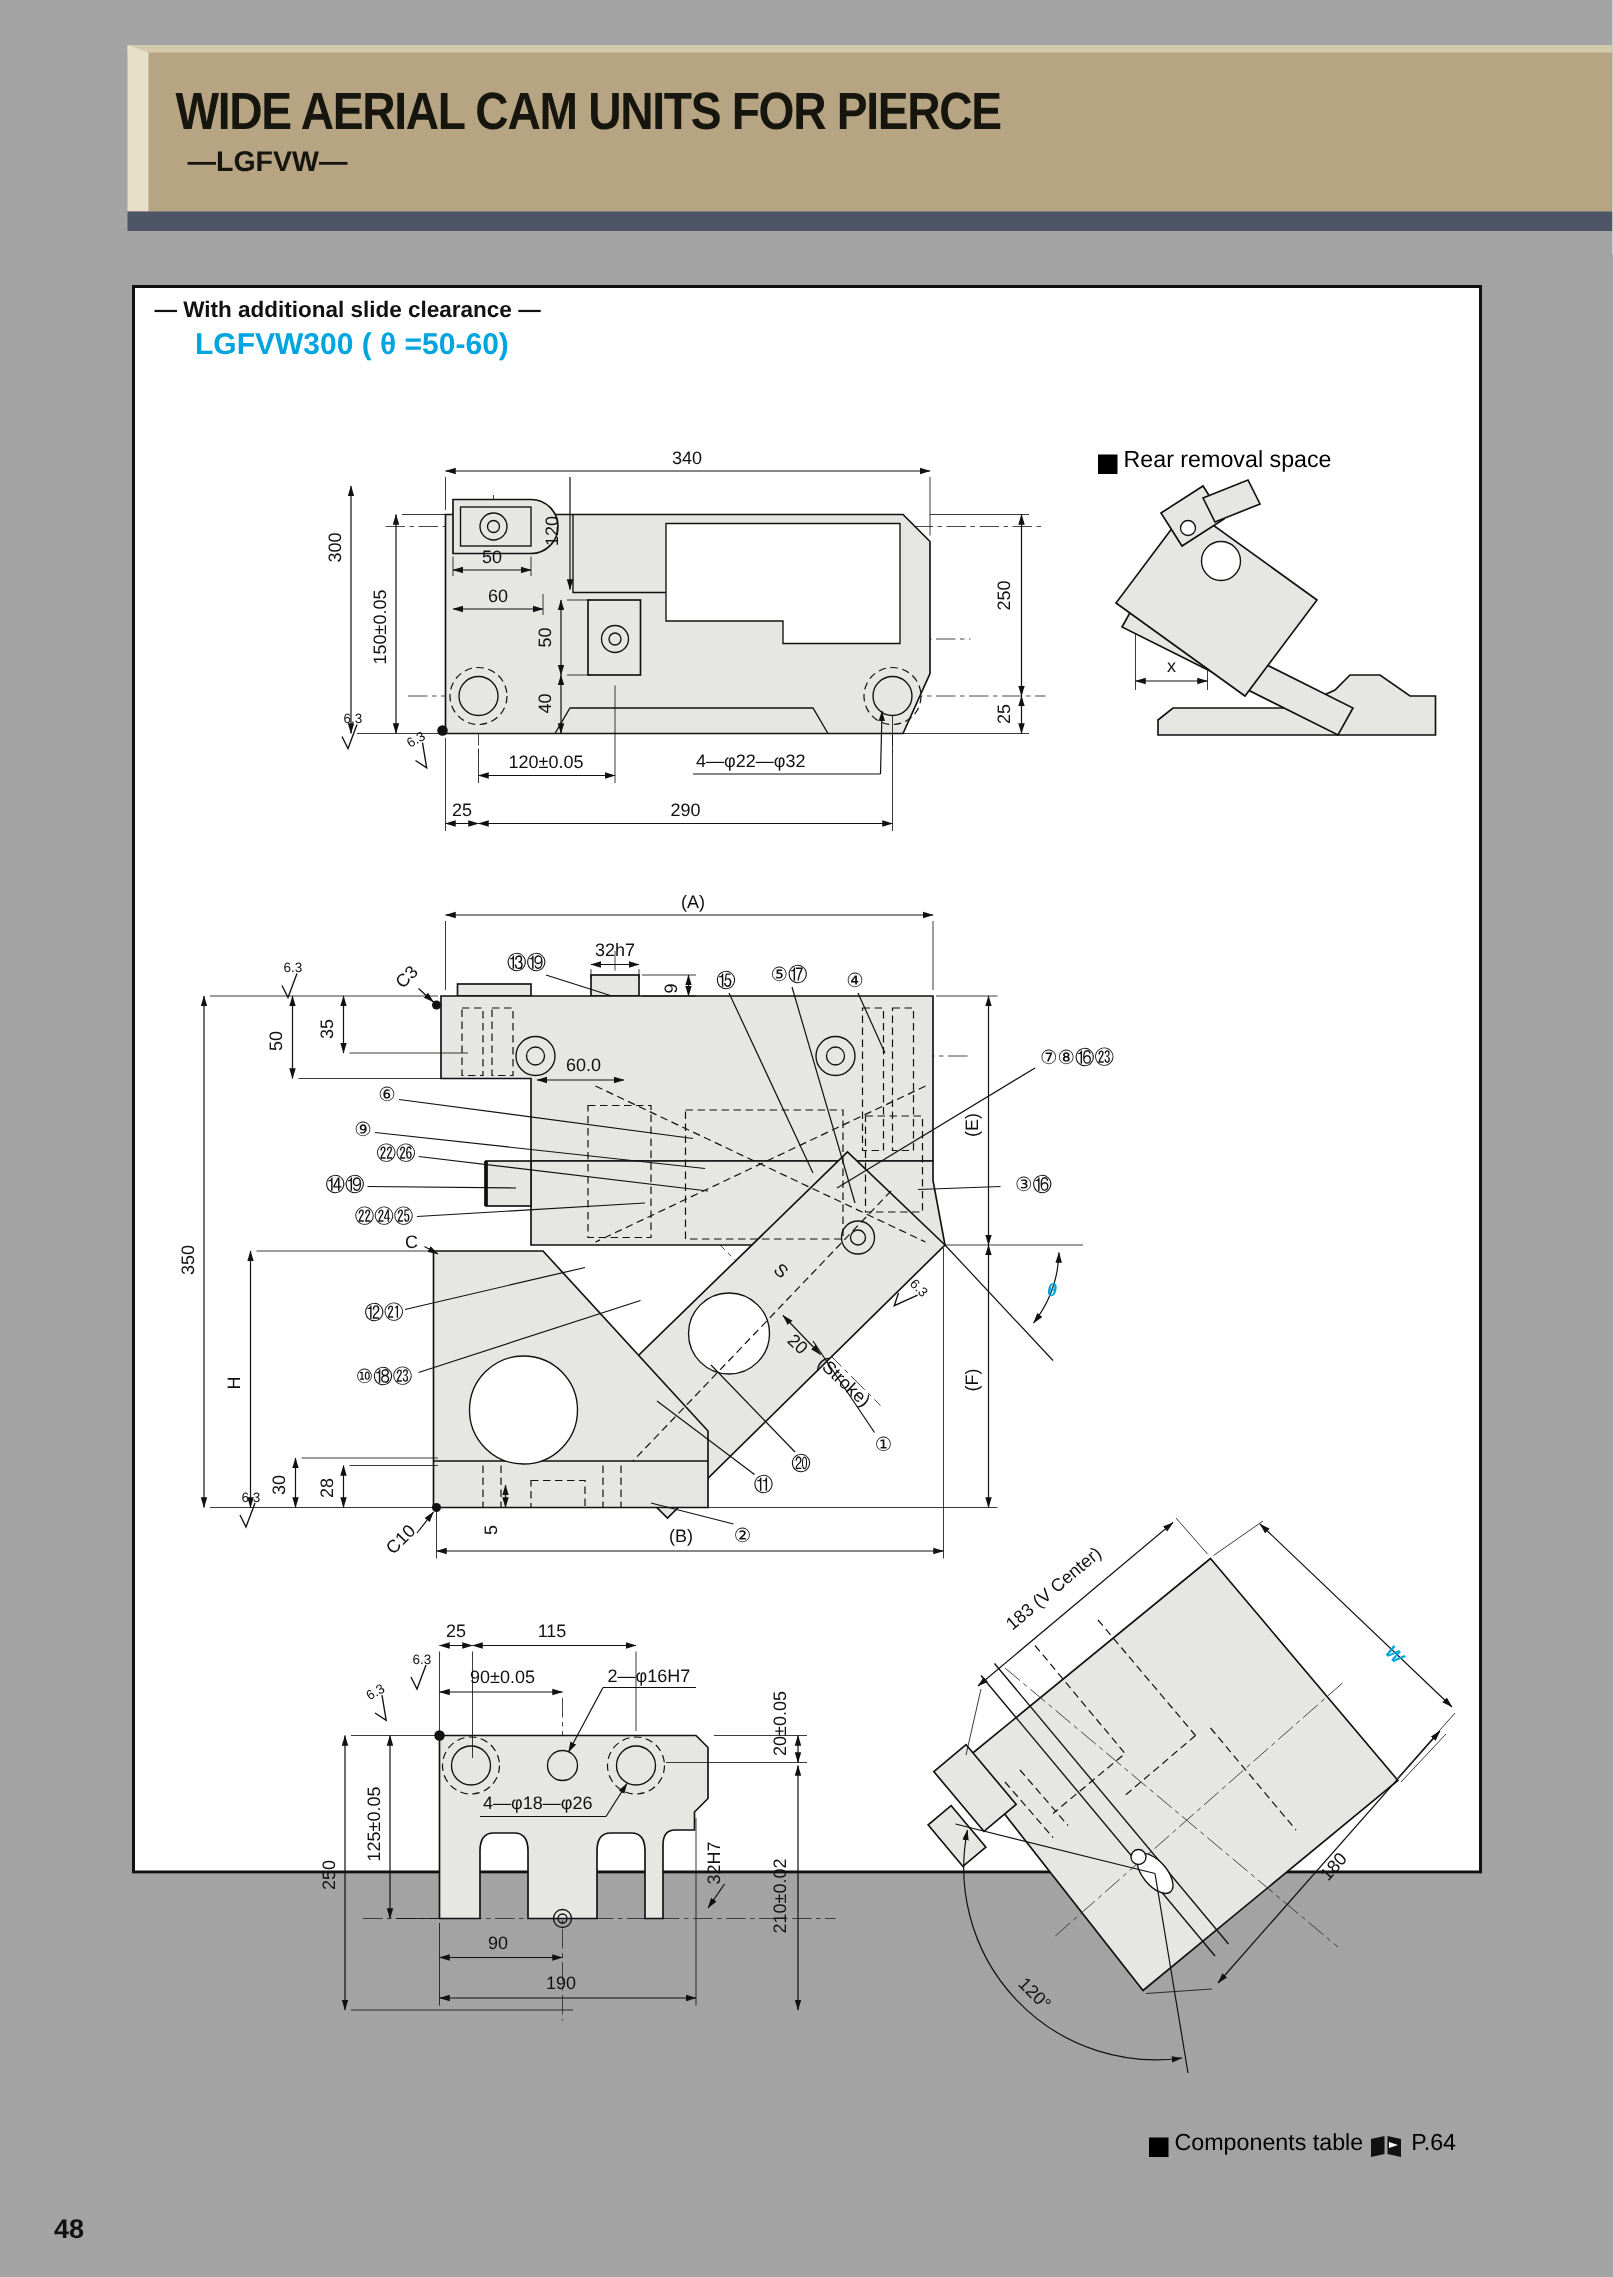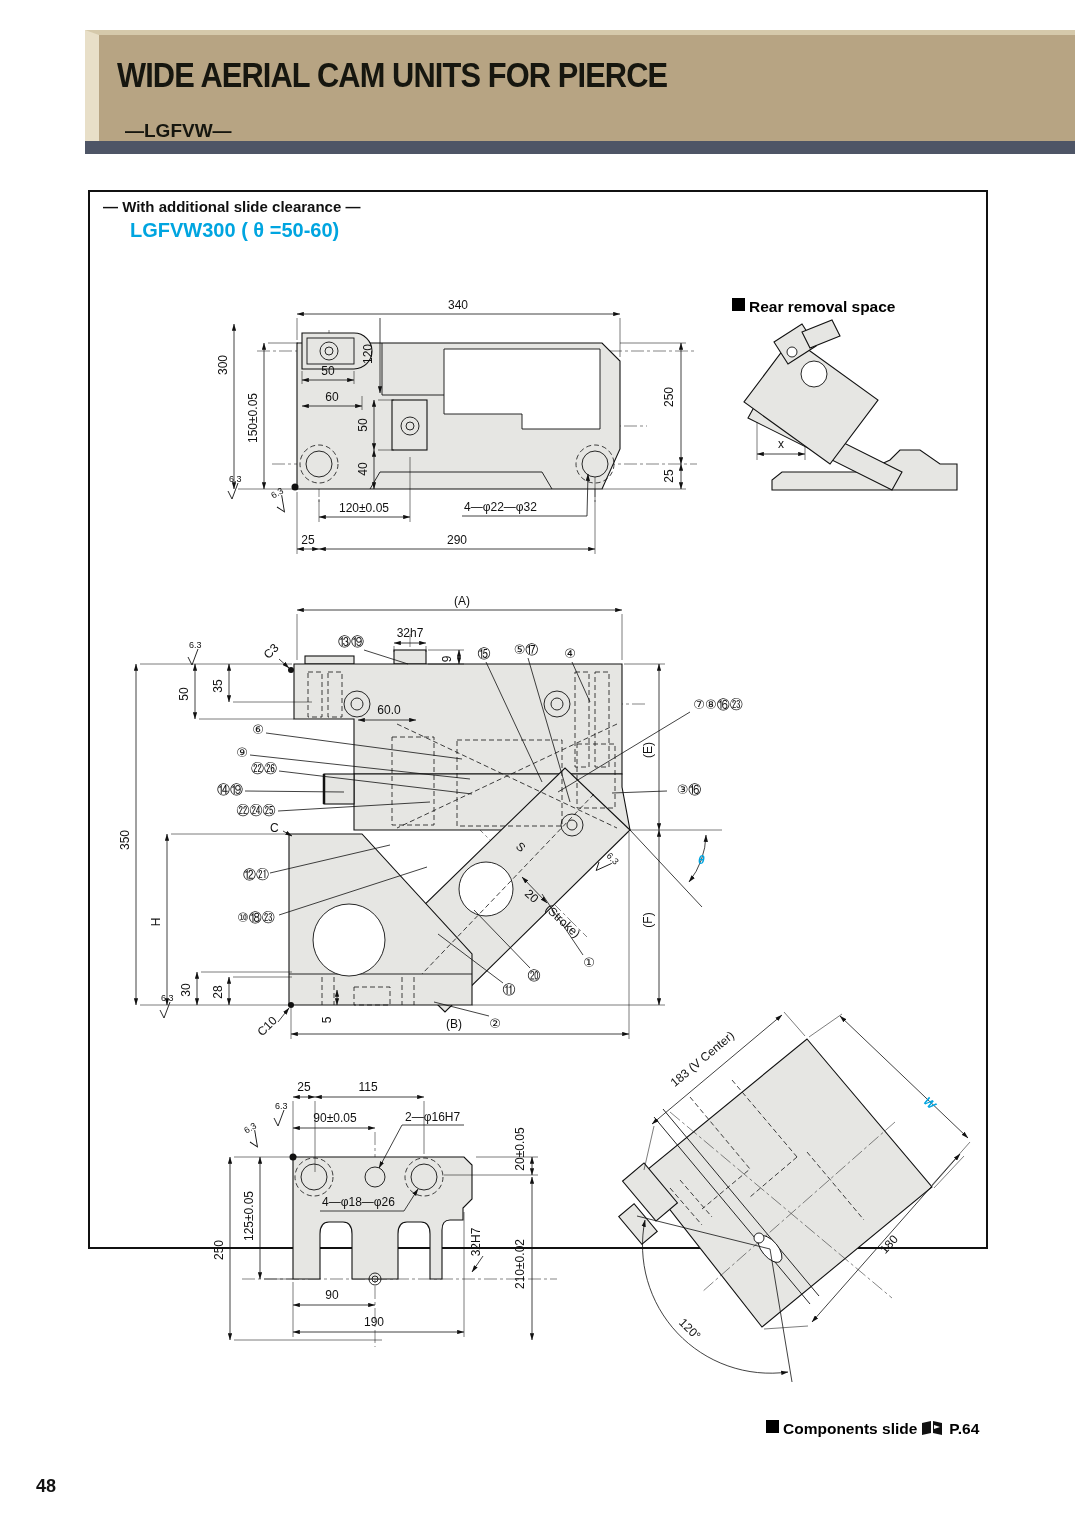--- a/index.html
+++ b/index.html
@@ -1,31 +1,31 @@
 <!DOCTYPE html>
 <html><head>
 <meta charset="utf-8">
 <style>
   html,body{margin:0;padding:0;background:#d7d4cc;}
-  .page{position:relative;width:1075px;height:1518px;background:#ffffff;
+  .page{position:relative;width:1075px;height:1518px;background:#a3a3a3;
         font-family:"Liberation Sans",sans-serif;overflow:hidden;}
   
   .band{position:absolute;left:85px;top:30px;right:0;height:106px;background:#b7a483;
         border-top:5px solid #d5c9ab;border-left:14px solid #e8dfc8;box-sizing:content-box;}
   .title{position:absolute;left:18px;top:20px;font-size:35px;font-weight:bold;color:#16160f;
          letter-spacing:-1px;transform:scaleX(.88);transform-origin:left;white-space:nowrap;}
-  .subtitle{position:absolute;left:26px;top:85px;font-size:19px;font-weight:bold;color:#16160f;}
+  .subtitle{position:absolute;left:26px;top:63px;font-size:19px;font-weight:bold;color:#16160f;}
   .slate{position:absolute;left:85px;top:141px;right:0;height:13px;background:#4e5566;}
   
   .content{position:absolute;left:88px;top:190px;width:900px;height:1059px;background:#fff;
            border:2px solid #111;box-sizing:border-box;}
   .art{position:absolute;left:0;top:0;width:896px;height:1263px;}
   .intro-note{position:absolute;left:13px;top:6px;font-size:15px;font-weight:bold;color:#111;}
   .intro-model{position:absolute;left:40px;top:27px;font-size:20px;font-weight:bold;color:#00a5e0;}
-  .sec{position:absolute;display:flex;align-items:flex-start;gap:4px;font-size:15.5px;font-weight:bold;color:#000;white-space:nowrap;}
+  .sec{position:absolute;display:flex;align-items:flex-end;gap:4px;font-size:15.5px;font-weight:normal;color:#000;white-space:nowrap;}
   .sq{width:13px;height:13px;background:#000;display:inline-block;flex:none;}
   .rearhead{left:642px;top:106px;}
   .comphead{left:676px;top:1228px;}
   .pref{margin-left:2px;}
   .pagenum{position:absolute;left:36px;top:1476px;font-size:18px;font-weight:bold;color:#111;}
   
   .art text{font-family:"Liberation Sans",sans-serif;font-size:12px;fill:#111;}
   .art .co{font-family:"DejaVu Sans",sans-serif;font-size:13px;}
   .art .cy{fill:#00a5e0;font-style:italic;font-weight:bold;}
   .art .sm{font-size:9px;}
@@ -53,21 +53,21 @@
     <div class="intro-note">— With additional slide clearance —</div>
     <div class="intro-model">LGFVW300 ( θ =50-60)</div>
 
     <div class="sec rearhead">
       <span class="sq"></span>
       <span>Rear removal space</span>
     </div>
 
     <div class="sec comphead">
       <span class="sq"></span>
-      <span>Components slide</span>
+      <span>Components table</span>
       <svg class="bookicon" viewBox="0 0 22 15">
         <path d="M1,3 L10,1 L10,13 L1,15 Z" fill="#111"></path>
         <path d="M21,3 L12,1 L12,13 L21,15 Z" fill="#111"></path>
         <path d="M13,5 L19,7 L13,9 Z" fill="#fff"></path>
       </svg>
       <span class="pref">P.64</span>
     </div>
 
     <svg class="art" viewBox="88 190 896 1263">
       <defs>

